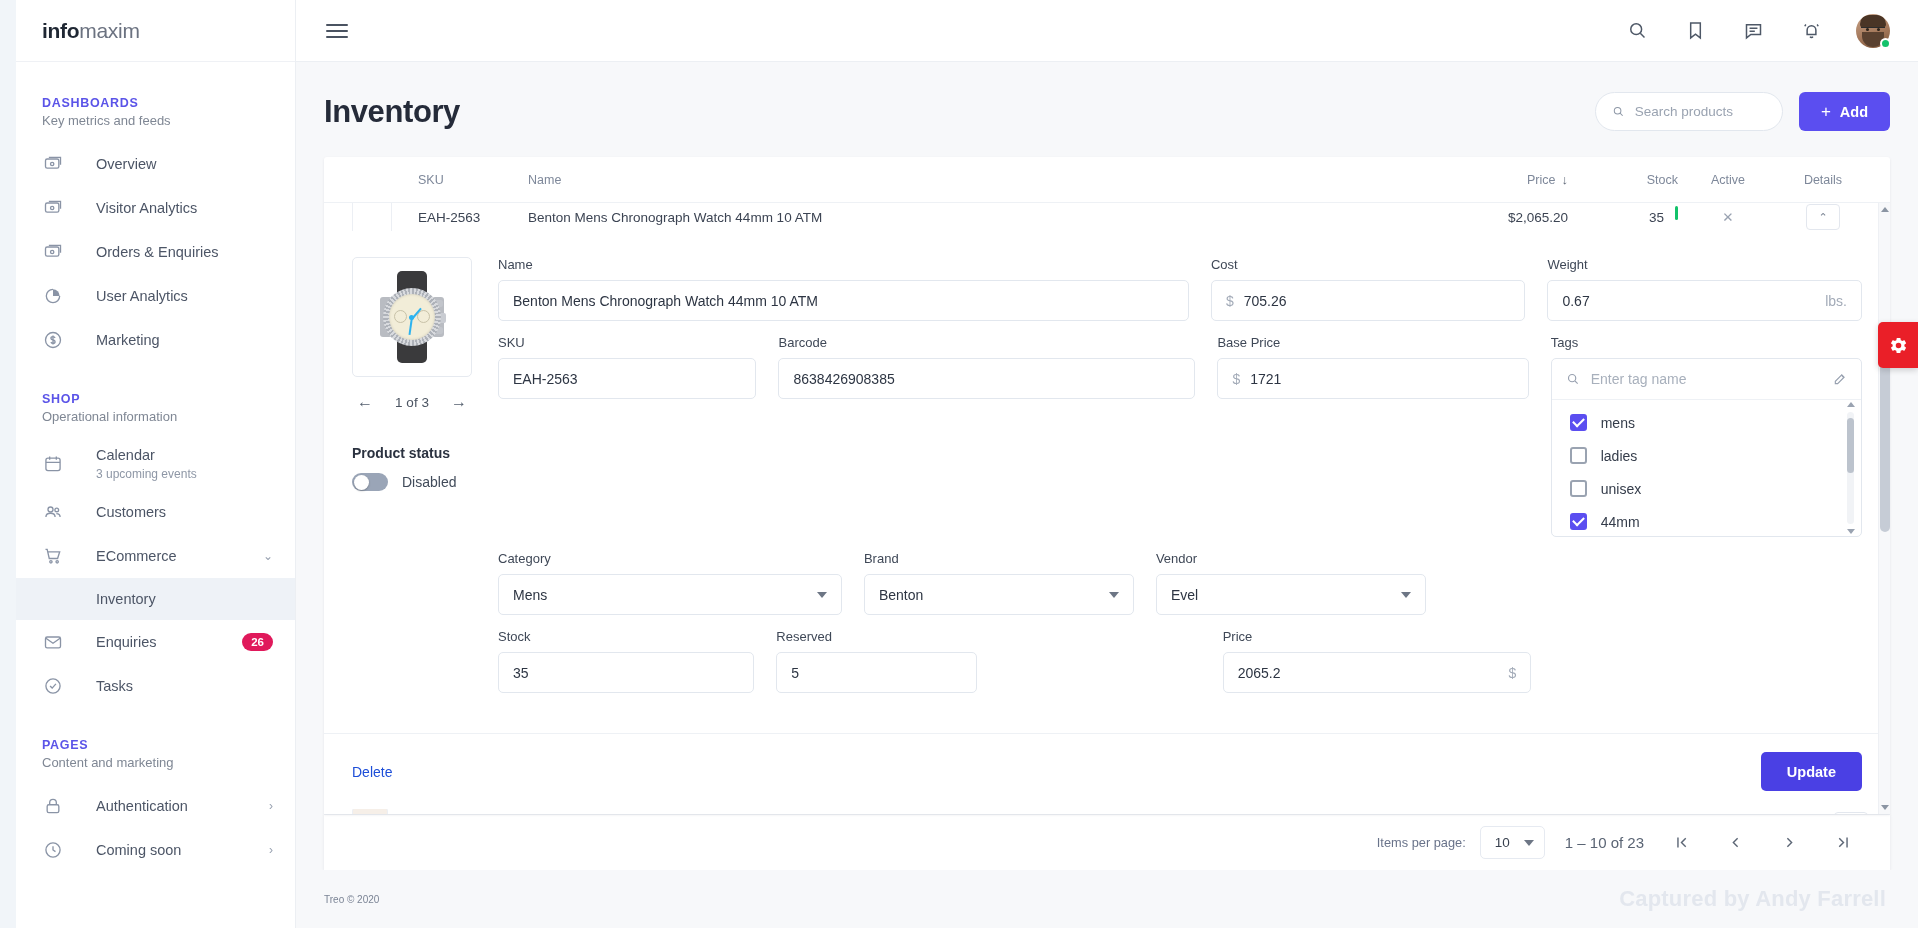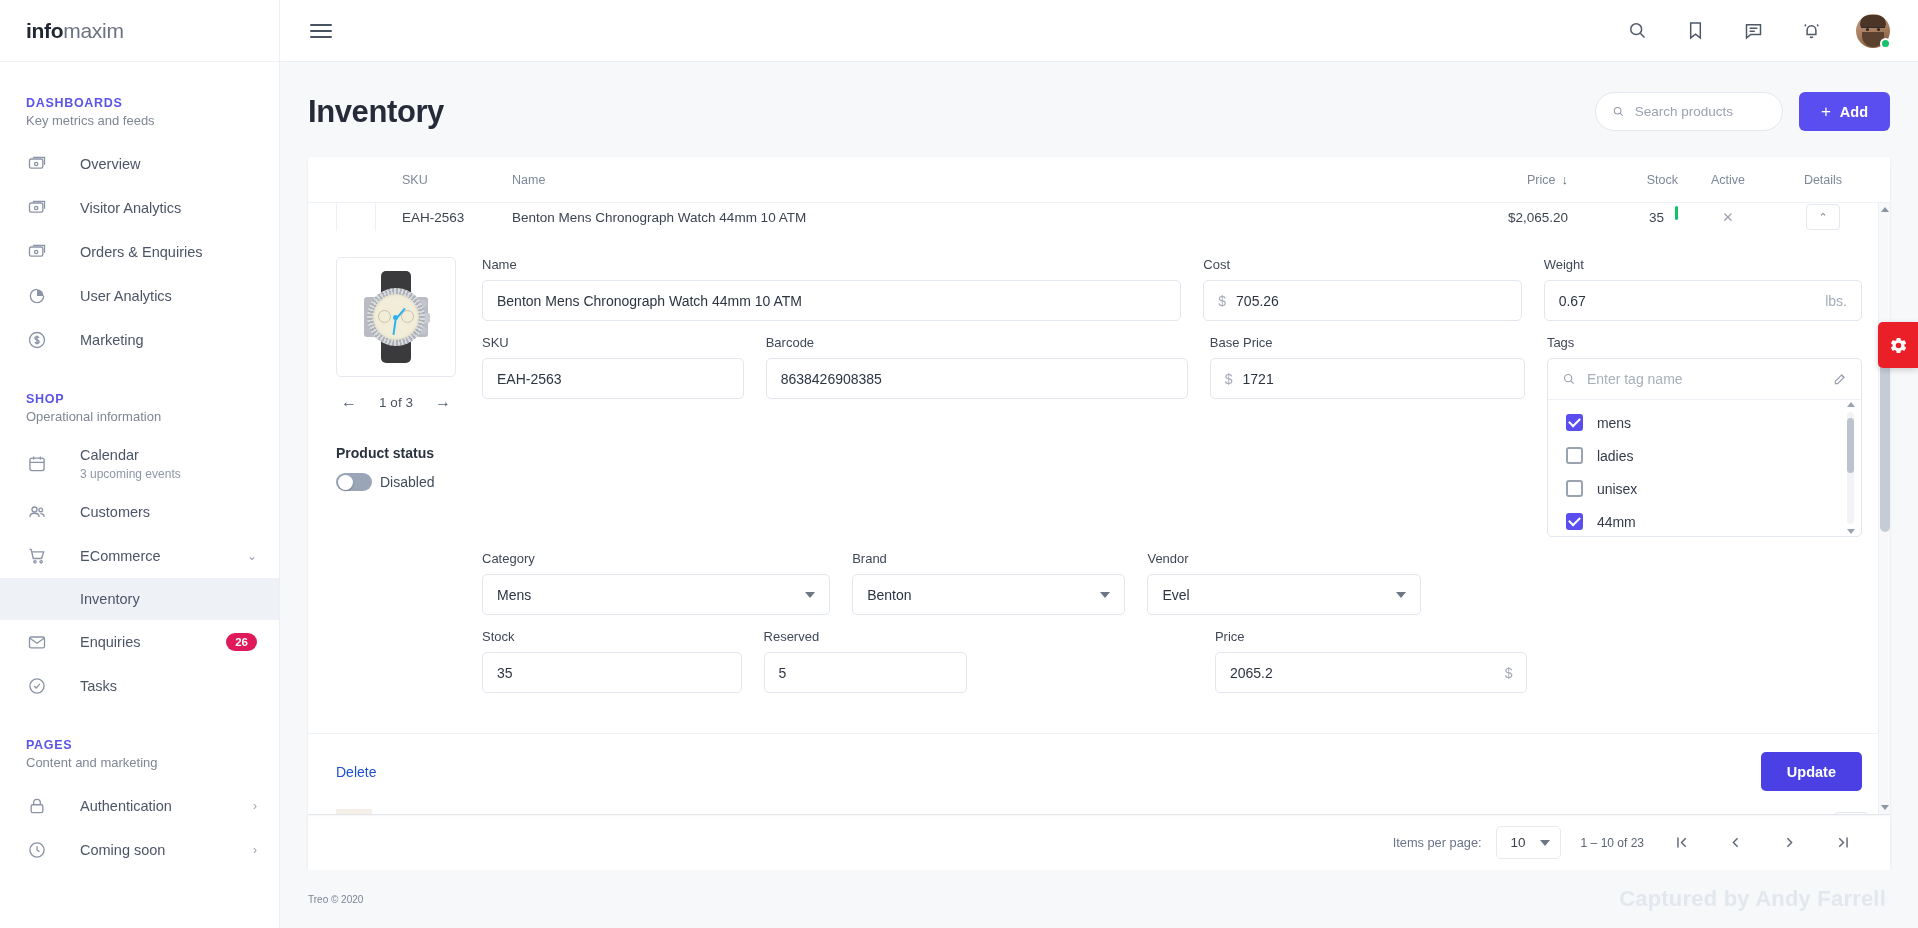--- a/index.html
+++ b/index.html
@@ -2,21 +2,21 @@
 <html><head>
 <meta charset="utf-8">
 <style>
   * { box-sizing: border-box; margin: 0; padding: 0; }
   html, body {
     width: 1918px; height: 928px;
     font-family: "Liberation Sans", "DejaVu Sans", sans-serif;
     background: #f1f5f9;
     overflow: hidden;
   }
-  .app { display: flex; width: 1918px; height: 928px; }
+  .app { display: flex; width: 1918px; height: 928px; padding-left: 16px; }
 
   
   .sidebar {
     width: 280px; min-width: 280px; height: 928px;
     background: #ffffff; border-right: 1px solid #eceff3;
     display: flex; flex-direction: column; overflow: hidden;
   }
   .logo-area {
     height: 62px; display: flex; align-items: center;
     padding-left: 26px; border-bottom: 1px solid #eff1f5;
@@ -154,21 +154,21 @@
   .img-frame {
     width: 120px; height: 120px; border: 1px solid #e6eaf0; border-radius: 5px;
     background: #fff; display: flex; align-items: center; justify-content: center; overflow:hidden;
   }
   .carousel {
     display: flex; align-items: center; justify-content: center; gap: 22px;
     margin-top: 16px; font-size: 13.5px; color: #4b5462;
   }
   .carousel .arw { cursor: pointer; color:#55606f; font-size:16px; }
   .prod-status-label { margin-top: 34px; font-size: 14px; font-weight: 700; color: #2b3240; }
-  .toggle-row { display: flex; align-items: center; gap: 8px; margin-top: 12px; }
+  .toggle-row { display: flex; align-items: center; gap: 14px; margin-top: 12px; }
   .toggle {
     width: 36px; height: 18px; border-radius: 9px; background: #9aa5b7;
     position: relative; cursor: pointer; flex: 0 0 36px;
   }
   .toggle .knob {
     position: absolute; left: 1.5px; top: 1.5px; width: 15px; height: 15px;
     border-radius: 50%; background: #fff; box-shadow: 0 1px 2px rgba(0,0,0,.25);
   }
   .toggle-text { font-size: 14px; color: #414b5a; }
 
@@ -257,21 +257,21 @@
     height: 56px; background:#fff; margin: 0 28px; display:flex; align-items:center;
     justify-content:flex-end; padding-right: 30px; gap: 20px;
     border-top:1px solid #eef1f5; box-shadow: 0 1px 3px rgba(22,30,45,0.08);
     font-size: 12.8px; color:#69738a;
   }
   .ipp { display:flex; align-items:center; gap:14px; }
   .ipp-select {
     border:1px solid #e6eaf1; border-radius:5px; height:33px; padding: 0 10px 0 14px;
     display:flex; align-items:center; gap:14px; font-size:13.5px; color:#39414f; cursor:pointer;
   }
-  .range { color:#5a6474; font-size:12px; }
+  .range { color:#5a6474; font-size:15px; }
   .pgbtn { width:34px;height:34px;display:flex;align-items:center;justify-content:center;color:#5c6675;cursor:pointer;}
   .pgbtn svg { width:17px;height:17px;stroke:currentColor;fill:none;stroke-width:2;}
 
   .footer-bar {
     height: 58px; display:flex; align-items:center; padding: 0 28px; background:#f7f8fa;
     position:relative;
   }
   .copyright { font-size: 10px; color:#7b8495;text-align:center; }
   .watermark {
     position:absolute; right: 32px; top:50%; transform: translateY(-50%);

